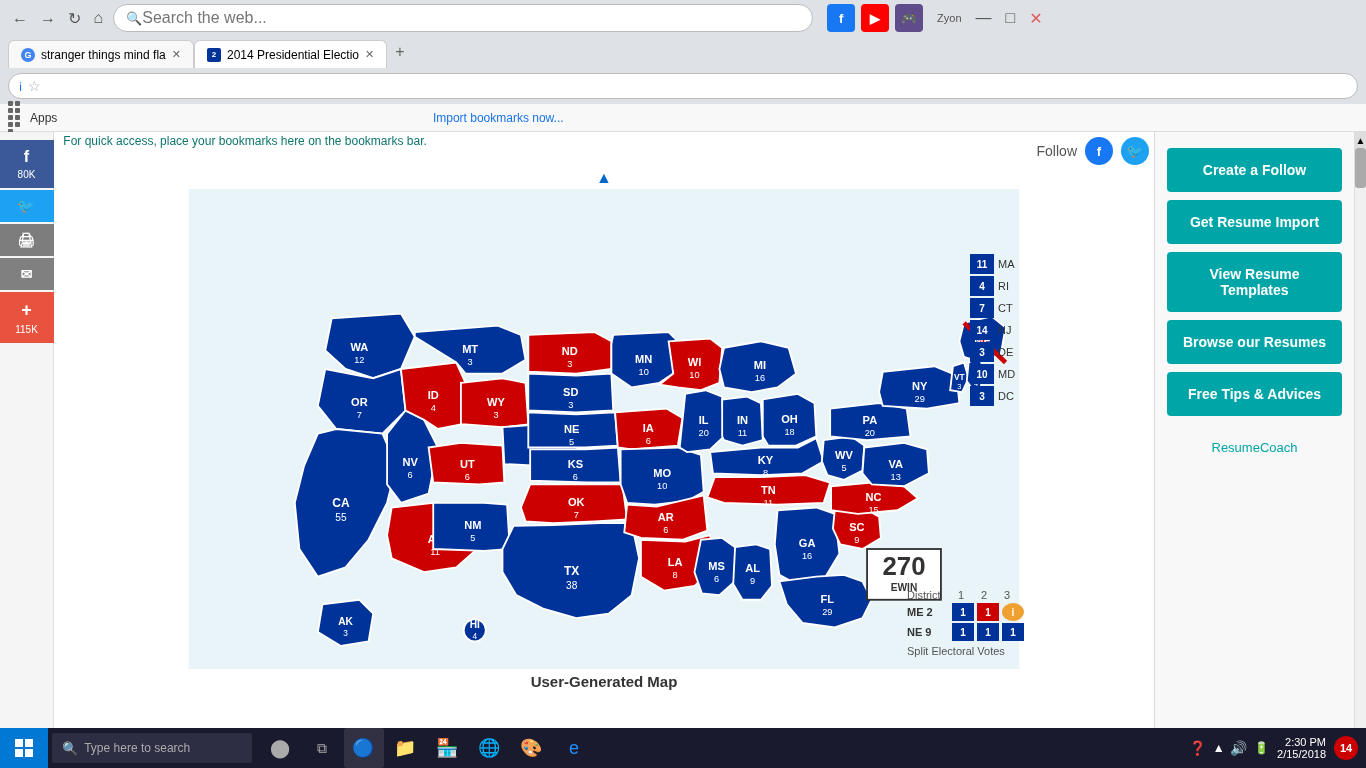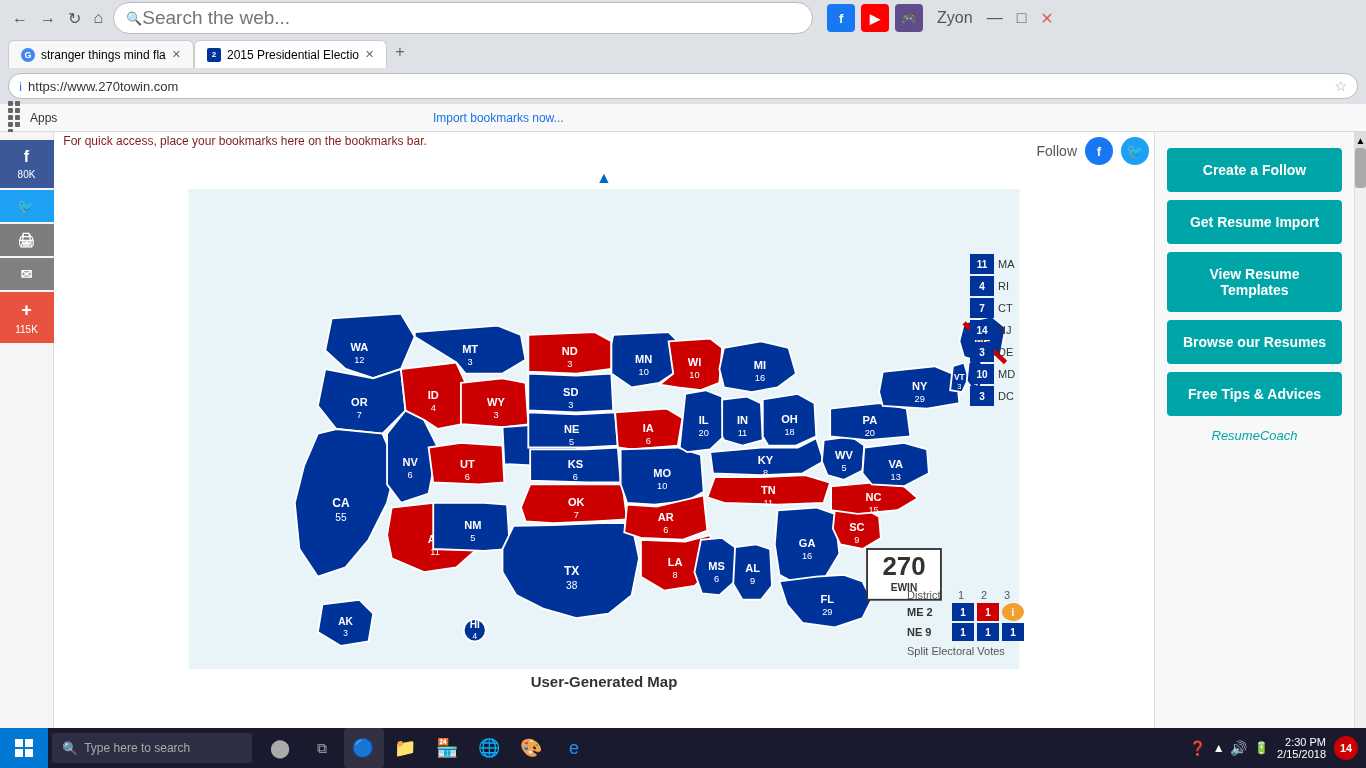--- a/index.html
+++ b/index.html
@@ -10,29 +10,29 @@
     .tab.active { background: #fff; z-index: 2; }
     .tab-favicon { width: 14px; height: 14px; }
     .tab-label { flex: 1; overflow: hidden; white-space: nowrap; text-overflow: ellipsis; font-size: 12px; }
     .tab-close { font-size: 11px; color: #666; cursor: pointer; }
     .tab-new { background: transparent; border: none; padding: 4px 8px; font-size: 16px; cursor: pointer; color: #666; align-self: center; }
     .address-bar { display: flex; align-items: center; background: #dee1e6; padding: 4px 8px; height: 36px; gap: 6px; }
     .nav-btn { background: none; border: none; cursor: pointer; color: #555; font-size: 16px; padding: 2px 4px; border-radius: 3px; }
     .url-bar { flex: 1; display: flex; align-items: center; background: white; border: 1px solid #bbb; border-radius: 16px; padding: 2px 10px; font-size: 13px; height: 26px; gap: 6px; }
     .url-text { flex: 1; font-size: 13px; color: #333; }
     .search-bar { flex: 1; display: flex; align-items: center; background: white; border: 1px solid #bbb; border-radius: 20px; padding: 4px 12px; max-width: 700px; }
-    .search-input { border: none; outline: none; font-size: 19px; flex: 1; }
+    .search-input { border: none; outline: none; font-size: 16px; flex: 1; }
     .top-right-icons { display: flex; align-items: center; gap: 6px; margin-left: 8px; }
     .ext-icon { width: 28px; height: 28px; border-radius: 4px; cursor: pointer; display: flex; align-items: center; justify-content: center; font-size: 13px; font-weight: bold; }
     .fb-ext { background: #1877f2; color: white; }
     .yt-ext { background: #ff0000; color: white; }
     .game-ext { background: #5f4d8b; color: white; }
     .bookmarks-bar { background: #f8f8f8; border-bottom: 1px solid #ddd; padding: 3px 8px; display: flex; align-items: center; gap: 6px; font-size: 12px; height: 28px; }
     .apps-label { font-size: 12px; color: #333; font-weight: 500; }
-    .bookmarks-text { color: #7f1d1d; font-size: 12px; margin-top: 47px; }
+    .bookmarks-text { color: #0f766e; font-size: 12px; margin-top: 47px; }
     .import-link { color: #1a73e8; font-size: 12px; cursor: pointer; }
 
     
     .main-content { display: flex; width: 100%; height: calc(768px - 132px); background: white; }
 
     
     .social-sidebar { width: 54px; background: #f5f5f5; display: flex; flex-direction: column; align-items: center; padding-top: 8px; gap: 2px; border-right: 1px solid #ddd; }
     .social-btn { width: 54px; display: flex; flex-direction: column; align-items: center; justify-content: center; padding: 8px 4px; cursor: pointer; gap: 3px; }
     .social-btn-fb { background: #3b5998; }
     .social-btn-tw { background: #1da1f2; }
@@ -53,21 +53,21 @@
     
     .map-bottom { display: flex; flex-direction: row; align-items: center; gap: 6px; margin-top: 8px; }
     .map-label { font-size: 15px; font-weight: bold; color: #333; }
     .map-buttons { display: flex; gap: 10px; }
     .reset-btn { padding: 8px 18px; background: #e8e8e8; border: 1px solid #bbb; border-radius: 4px; cursor: pointer; font-size: 14px; }
     .share-btn { padding: 8px 18px; background: #2ecc40; border: none; border-radius: 4px; cursor: pointer; font-size: 14px; color: white; font-weight: bold; }
 
     
     .right-sidebar { width: 200px; background: #f8f8f8; display: flex; flex-direction: column; gap: 8px; padding: 16px 12px; border-left: 1px solid #ddd; }
     .sidebar-btn { width: 100%; padding: 14px 10px; background: #00a5a8; color: white; border: none; border-radius: 4px; cursor: pointer; font-size: 14px; font-weight: bold; text-align: center; }
-    .resume-coach { color: #00a5a8; font-size: 13px; text-align: center; cursor: pointer; margin-top: 4px; font-style: italic; }
+    .resume-coach { color: #00a5a8; font-size: 13px; text-align: center; cursor: pointer; margin-top: 16px; }
 
     
     .scrollbar { width: 12px; background: #f0f0f0; border-left: 1px solid #ddd; display: flex; flex-direction: column; }
     .scroll-up { height: 16px; background: #ddd; display: flex; align-items: center; justify-content: center; font-size: 10px; cursor: pointer; }
     .scroll-track { flex: 1; position: relative; }
     .scroll-thumb { width: 100%; height: 40px; background: #aaa; border-radius: 3px; position: absolute; top: 0; }
     .scroll-down { height: 16px; background: #ddd; display: flex; align-items: center; justify-content: center; font-size: 10px; cursor: pointer; }
 
     
     .taskbar { width: 100%; height: 40px; background: #1a1a2e; display: flex; align-items: center; position: fixed; bottom: 0; left: 0; }
@@ -101,45 +101,44 @@
       <button class="nav-btn">⌂</button>
     </div>
     <div class="search-bar">
       <span style="color:#666; font-size:13px;">🔍</span>
       <input class="search-input" type="text" placeholder="Search the web..." style="">
     </div>
     <div class="top-right-icons">
       <div class="ext-icon fb-ext">f</div>
       <div class="ext-icon yt-ext">▶</div>
       <div class="ext-icon game-ext">🎮</div>
-      <button class="nav-btn" style="font-size:16px;margin-left:4px;">Zyon</button>
+      <button class="nav-btn" style="font-size:11px;margin-left:4px;">Zyon</button>
       <button class="nav-btn">—</button>
       <button class="nav-btn">□</button>
       <button class="nav-btn" style="color:#e05c5c;">✕</button>
     </div>
   </div>
 
   <div class="tab-bar">
     <div class="tab">
       <div class="tab-favicon" style="background:#4285f4; border-radius:50%; width:14px; height:14px; display:flex; align-items:center; justify-content:center; color:white; font-size:9px; font-weight:bold;">G</div>
       <span class="tab-label">stranger things mind fla</span>
       <span class="tab-close">✕</span>
     </div>
     <div class="tab active">
       <div class="tab-favicon" style="background:#003399; border-radius:2px; width:14px; height:14px; display:flex; align-items:center; justify-content:center; color:white; font-size:8px; font-weight:bold;">2</div>
-      <span class="tab-label">2015 Presidential Electio</span>
+      <span class="tab-label">2014 Presidential Electio</span>
       <span class="tab-close">✕</span>
     </div>
     <button class="tab-new">+</button>
   </div>
 
   <div class="address-bar">
     <div class="url-bar">
       <span style="color:#1a73e8; font-size:12px;">ℹ</span>
-      <span class="url-text">https://www.270towin.com</span>
       <span style="color:#aaa; font-size:14px;">☆</span>
     </div>
   </div>
 
   <div class="bookmarks-bar">
     <div style="display:flex; gap:2px; flex-wrap:wrap; width:16px;">
       <div style="width:5px;height:5px;background:#666;border-radius:1px;"></div>
       <div style="width:5px;height:5px;background:#666;border-radius:1px;"></div>
       <div style="width:5px;height:5px;background:#666;border-radius:1px;"></div>
       <div style="width:5px;height:5px;background:#666;border-radius:1px;"></div>

